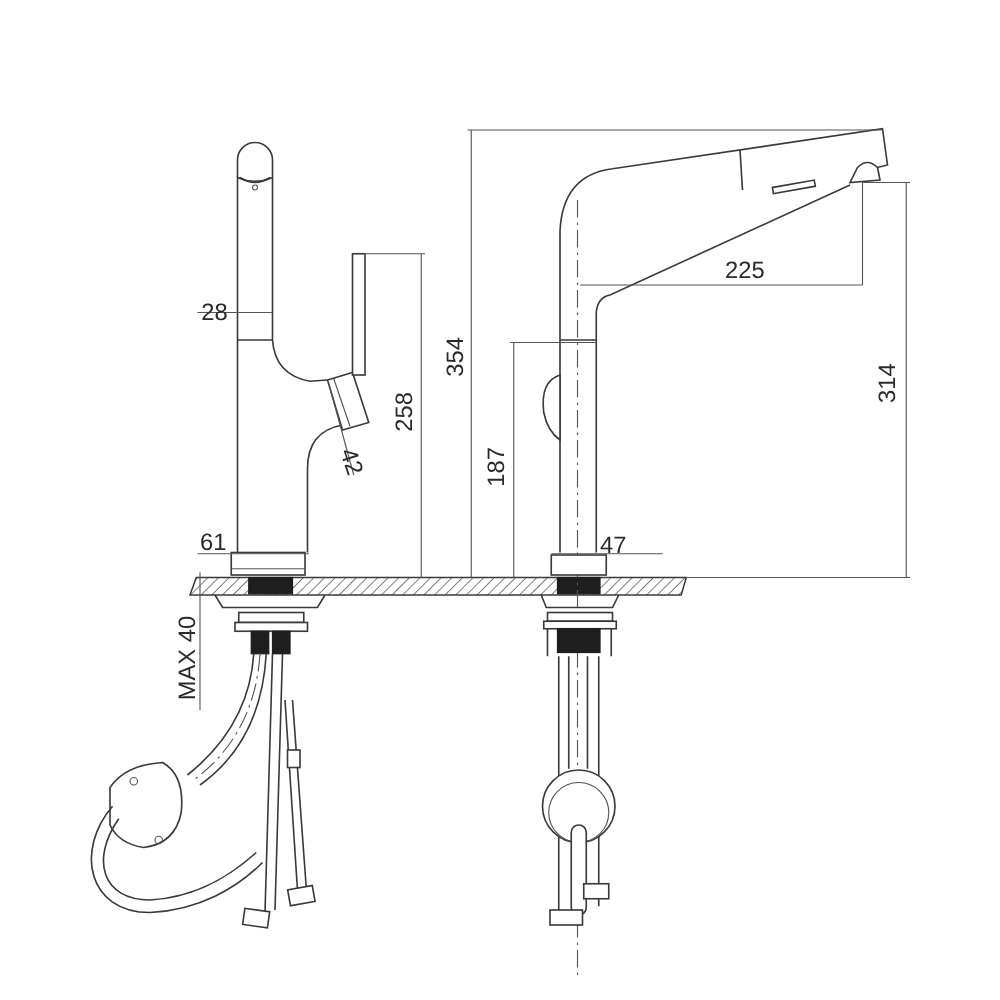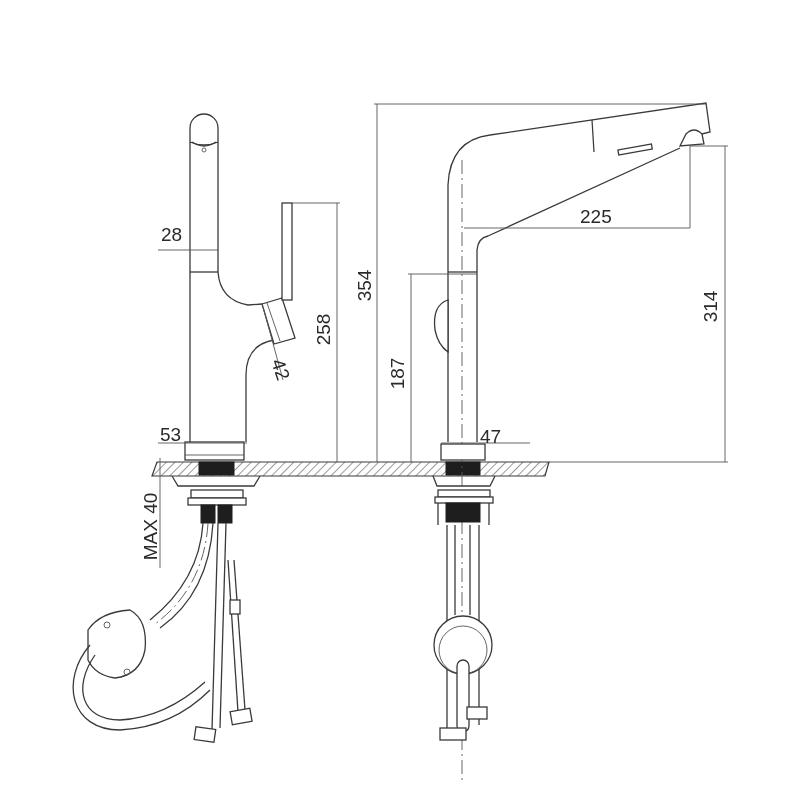--- a/index.html
+++ b/index.html
@@ -134,23 +134,23 @@
     <line x1="690" y1="146" x2="690" y2="228" class="dim"></line>
 
     <line x1="690" y1="146" x2="728" y2="146" class="dim"></line>
     <line x1="725" y1="146" x2="725" y2="462" class="dim"></line>
     <line x1="549" y1="462" x2="728" y2="462" class="dim"></line>
 
     <line x1="441" y1="443" x2="530" y2="443" class="dim"></line>
   </g>
 </svg>
 
-<span class="lbl" style="left:161px;top:225px;">28</span>
+<span class="lbl" style="left:161px;top:241px;">28</span>
 <span class="lbl rot" style="left:308px;top:320px;">258</span>
 <span class="lbl" style="left:270px;top:360px;transform:rotate(72deg);">42</span>
-<span class="lbl" style="left:160px;top:425px;">53</span>
+<span class="lbl" style="left:160px;top:425px;">61</span>
 <span class="lbl rot" style="left:117px;top:517px;">MAX 40</span>
 <span class="lbl rot" style="left:349px;top:276px;">354</span>
 <span class="lbl rot" style="left:382px;top:364px;">187</span>
 <span class="lbl" style="left:580px;top:207px;">225</span>
 <span class="lbl rot" style="left:695px;top:297px;">314</span>
 <span class="lbl" style="left:480px;top:427px;">47</span>
 </div>
 
 </body></html>

